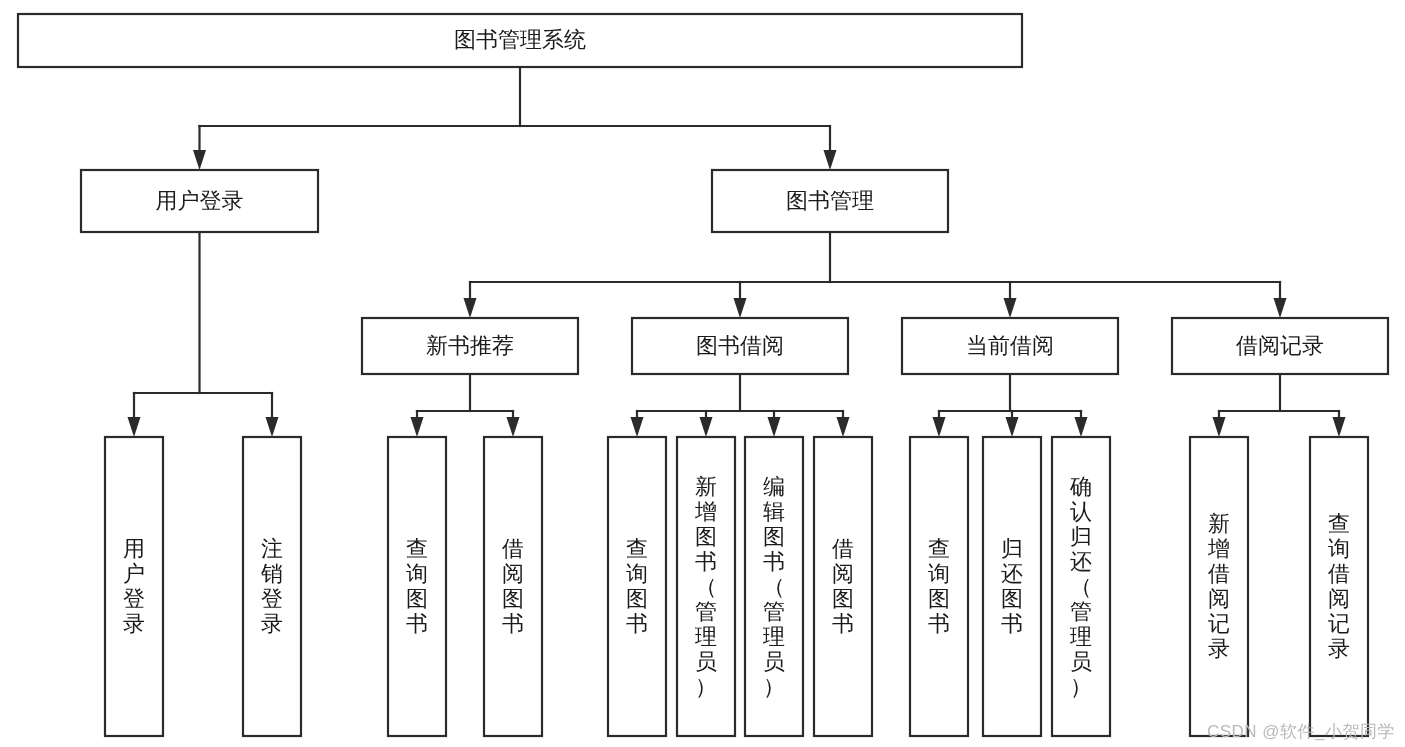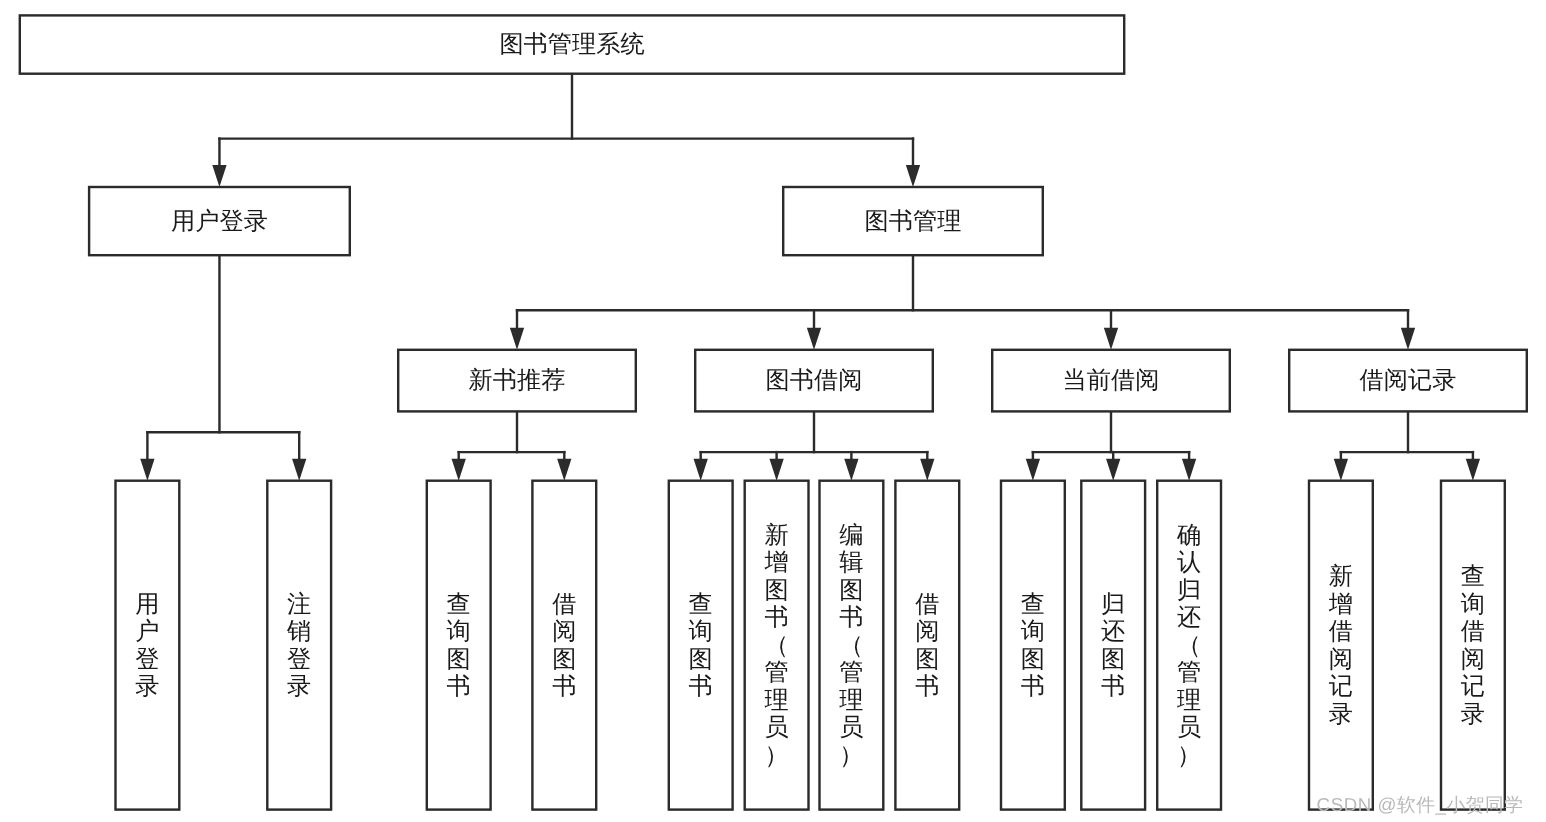--- a/index.html
+++ b/index.html
@@ -50,21 +50,21 @@
     dominant-baseline: middle;
   }
   .node-label-v {
     font-family: "Liberation Sans", "DejaVu Sans", sans-serif;
     font-size: 22px;
     fill: #1a1a1a;
     text-anchor: middle;
   }
   .watermark {
     position: absolute;
-    right: 20px;
+    right: 10px;
     bottom: 4px;
     font-family: "Liberation Sans", "DejaVu Sans", sans-serif;
     font-size: 17px;
     color: #b9b9b9;
     letter-spacing: 0.5px;
     white-space: nowrap;
     pointer-events: none;
   }
 </style>
 </head>

